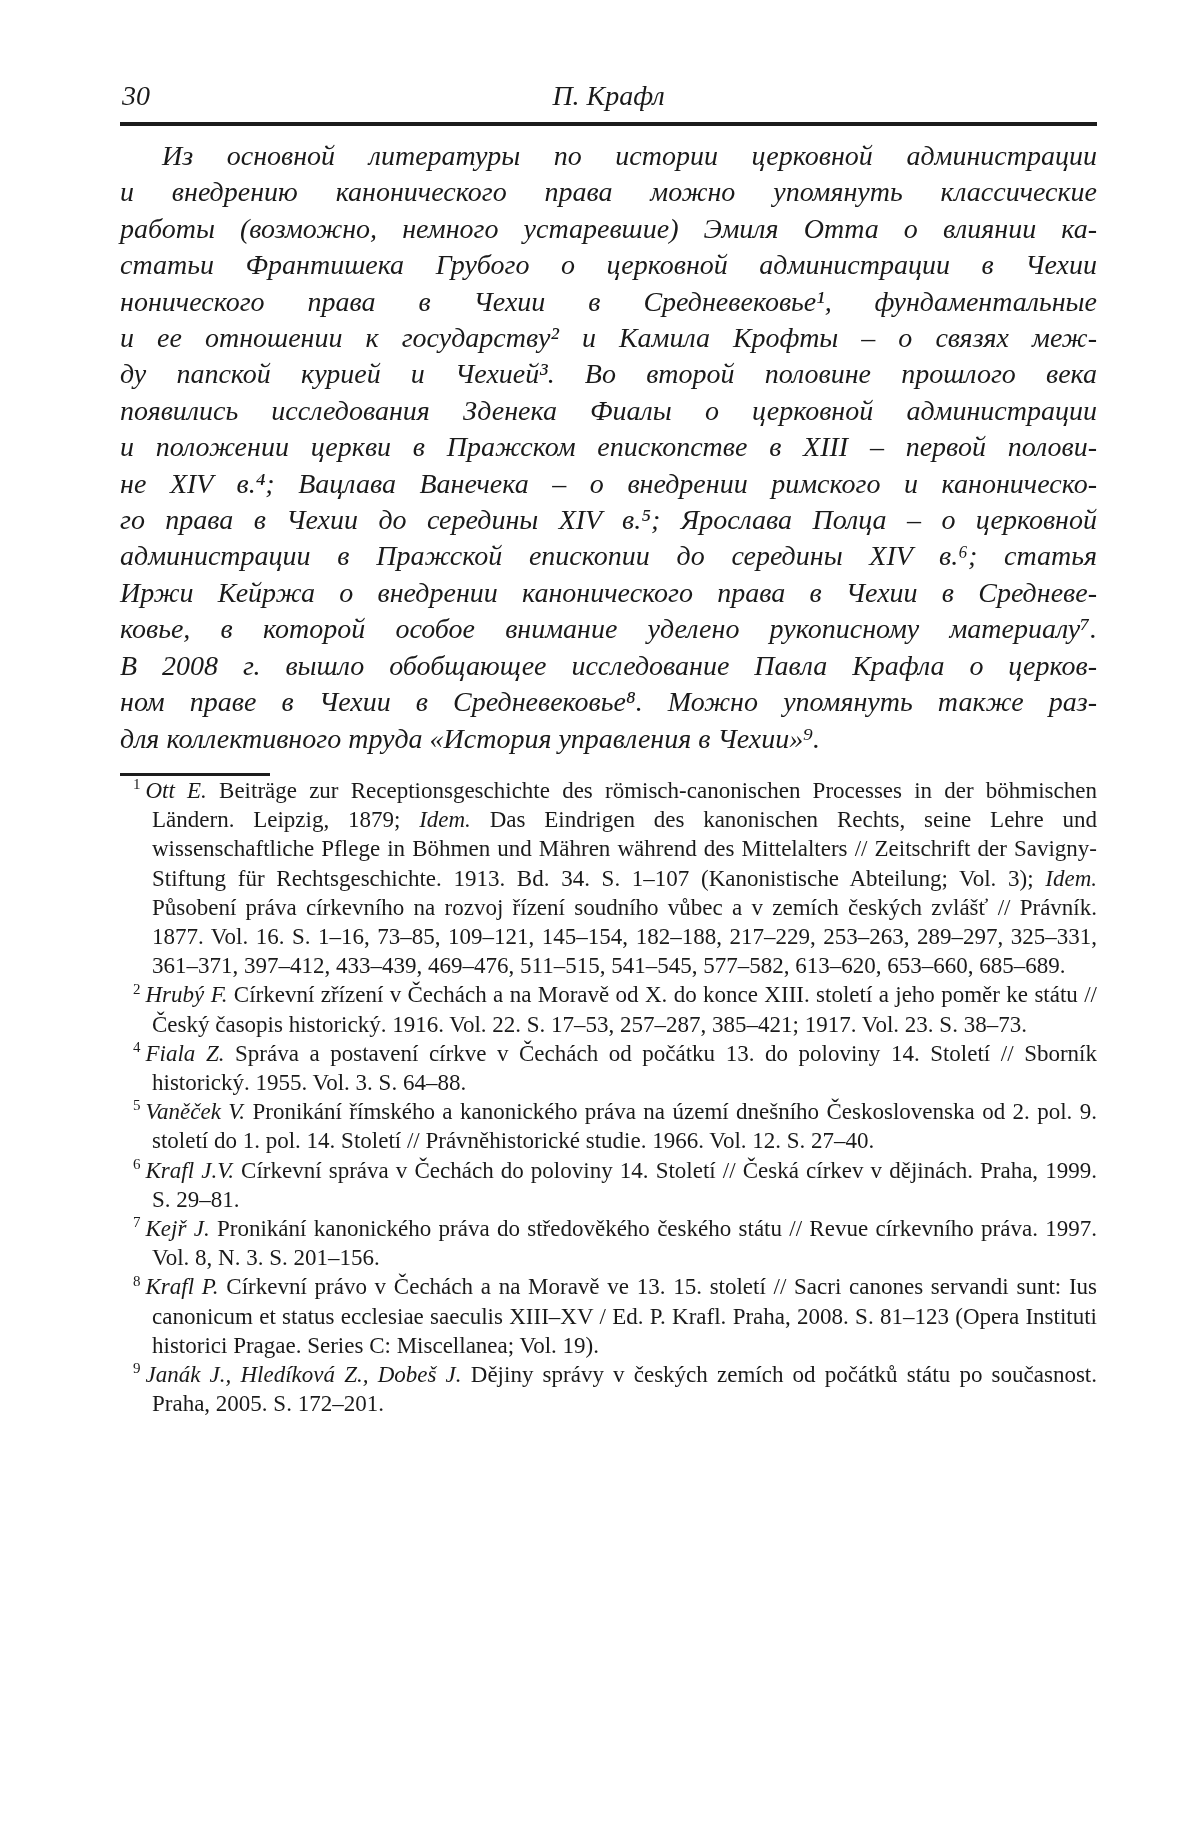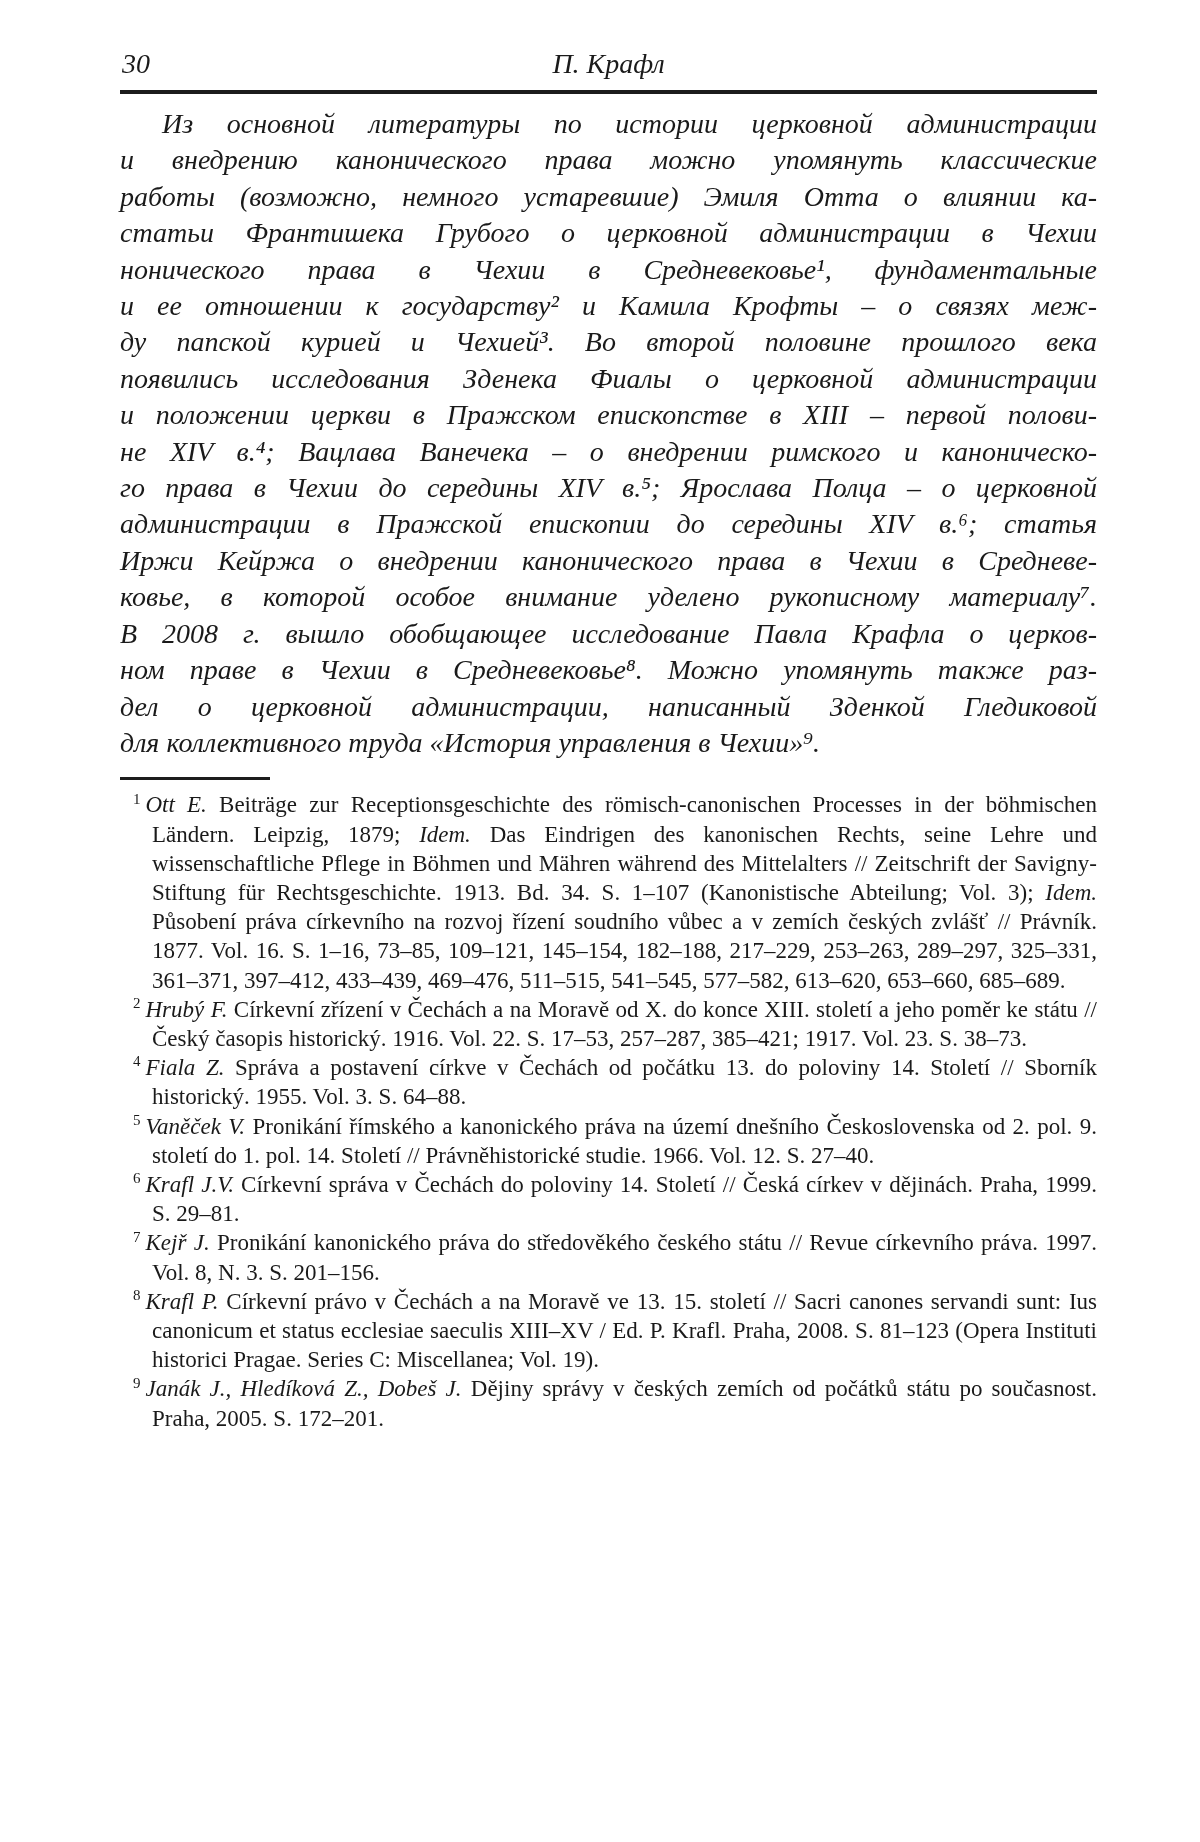--- a/index.html
+++ b/index.html
@@ -9,21 +9,21 @@
     height: 1842px;
     position: relative;
     font-family: "Liberation Serif", "DejaVu Serif", serif;
     color: #1a1a1a;
     overflow: hidden;
   }
   .page {
     position: absolute;
     top: 0; left: 0;
     width: 1200px; height: 1842px;
-    padding: 48px 103px 0 120px;
+    padding: 80px 103px 0 120px;
   }
   
   .running-header {
     position: relative;
     height: 36px;
     font-style: italic;
     font-size: 28px;
     line-height: 32px;
   }
   .page-number {
@@ -55,21 +55,20 @@
   .body-line.first { text-indent: 42px; }
   .body-line.last  { text-align: left; text-align-last: left; }
   
   .footnote-separator {
     width: 150px;
     height: 0;
     border-top: 3px solid #1c1c1c;
     margin-top: 16px;
   }
   .footnotes {
-    margin-top: 10px;
     font-size: 23px;
   }
   .footnote {
     line-height: 29.2px;
     text-align: justify;
     padding-left: 32px;
     text-indent: -19px;
   }
   .footnote sup {
     font-size: 15px;
@@ -101,21 +100,20 @@
       <div class="body-line">ду папской курией и Чехией³. Во второй половине прошлого века</div>
       <div class="body-line">появились исследования Зденека Фиалы о церковной администрации</div>
       <div class="body-line">и положении церкви в Пражском епископстве в XIII – первой полови-</div>
       <div class="body-line">не XIV в.⁴; Вацлава Ванечека – о внедрении римского и каноническо-</div>
       <div class="body-line">го права в Чехии до середины XIV в.⁵; Ярослава Полца – о церковной</div>
       <div class="body-line">администрации в Пражской епископии до середины XIV в.⁶; статья</div>
       <div class="body-line">Иржи Кейржа о внедрении канонического права в Чехии в Средневе-</div>
       <div class="body-line">ковье, в которой особое внимание уделено рукописному материалу⁷.</div>
       <div class="body-line">В 2008 г. вышло обобщающее исследование Павла Крафла о церков-</div>
       <div class="body-line">ном праве в Чехии в Средневековье⁸. Можно упомянуть также раз-</div>
-      <div class="body-line">дел о церковной администрации, написанный Зденкой Гледиковой</div>
       <div class="body-line last">для коллективного труда «История управления в Чехии»⁹.</div>
     </div>
 
   <div class="footnote-separator"></div>
 
   <div class="footnotes" id="footnotes">
       <div class="footnote"><sup>1</sup><span class="it">Ott E.</span><span class="rm"> Beiträge zur Receptionsgeschichte des römisch-canonischen Processes in der böhmischen Ländern. Leipzig, 1879; </span><span class="it">Idem.</span><span class="rm"> Das Eindrigen des kanonischen Rechts, seine Lehre und wissenschaftliche Pflege in Böhmen und Mähren während des Mittelalters // Zeitschrift der Savigny-Stiftung für Rechtsgeschichte. 1913. Bd. 34. S. 1–107 (Kanonistische Abteilung; Vol. 3); </span><span class="it">Idem.</span><span class="rm"> Působení práva církevního na rozvoj řízení soudního vůbec a v zemích českých zvlášť // Právník. 1877. Vol. 16. S. 1–16, 73–85, 109–121, 145–154, 182–188, 217–229, 253–263, 289–297, 325–331, 361–371, 397–412, 433–439, 469–476, 511–515, 541–545, 577–582, 613–620, 653–660, 685–689.</span></div>
       <div class="footnote"><sup>2</sup><span class="it">Hrubý F.</span><span class="rm"> Církevní zřízení v Čechách a na Moravě od X. do konce XIII. století a jeho poměr ke státu // Český časopis historický. 1916. Vol. 22. S. 17–53, 257–287, 385–421; 1917. Vol. 23. S. 38–73.</span></div>
       <div class="footnote"><sup>4</sup><span class="it">Fiala Z.</span><span class="rm"> Správa a postavení církve v Čechách od počátku 13. do poloviny 14. Století // Sborník historický. 1955. Vol. 3. S. 64–88.</span></div>
       <div class="footnote"><sup>5</sup><span class="it">Vaněček V.</span><span class="rm"> Pronikání římského a kanonického práva na území dnešního Československa od 2. pol. 9. století do 1. pol. 14. Století // Právněhistorické studie. 1966. Vol. 12. S. 27–40.</span></div>

